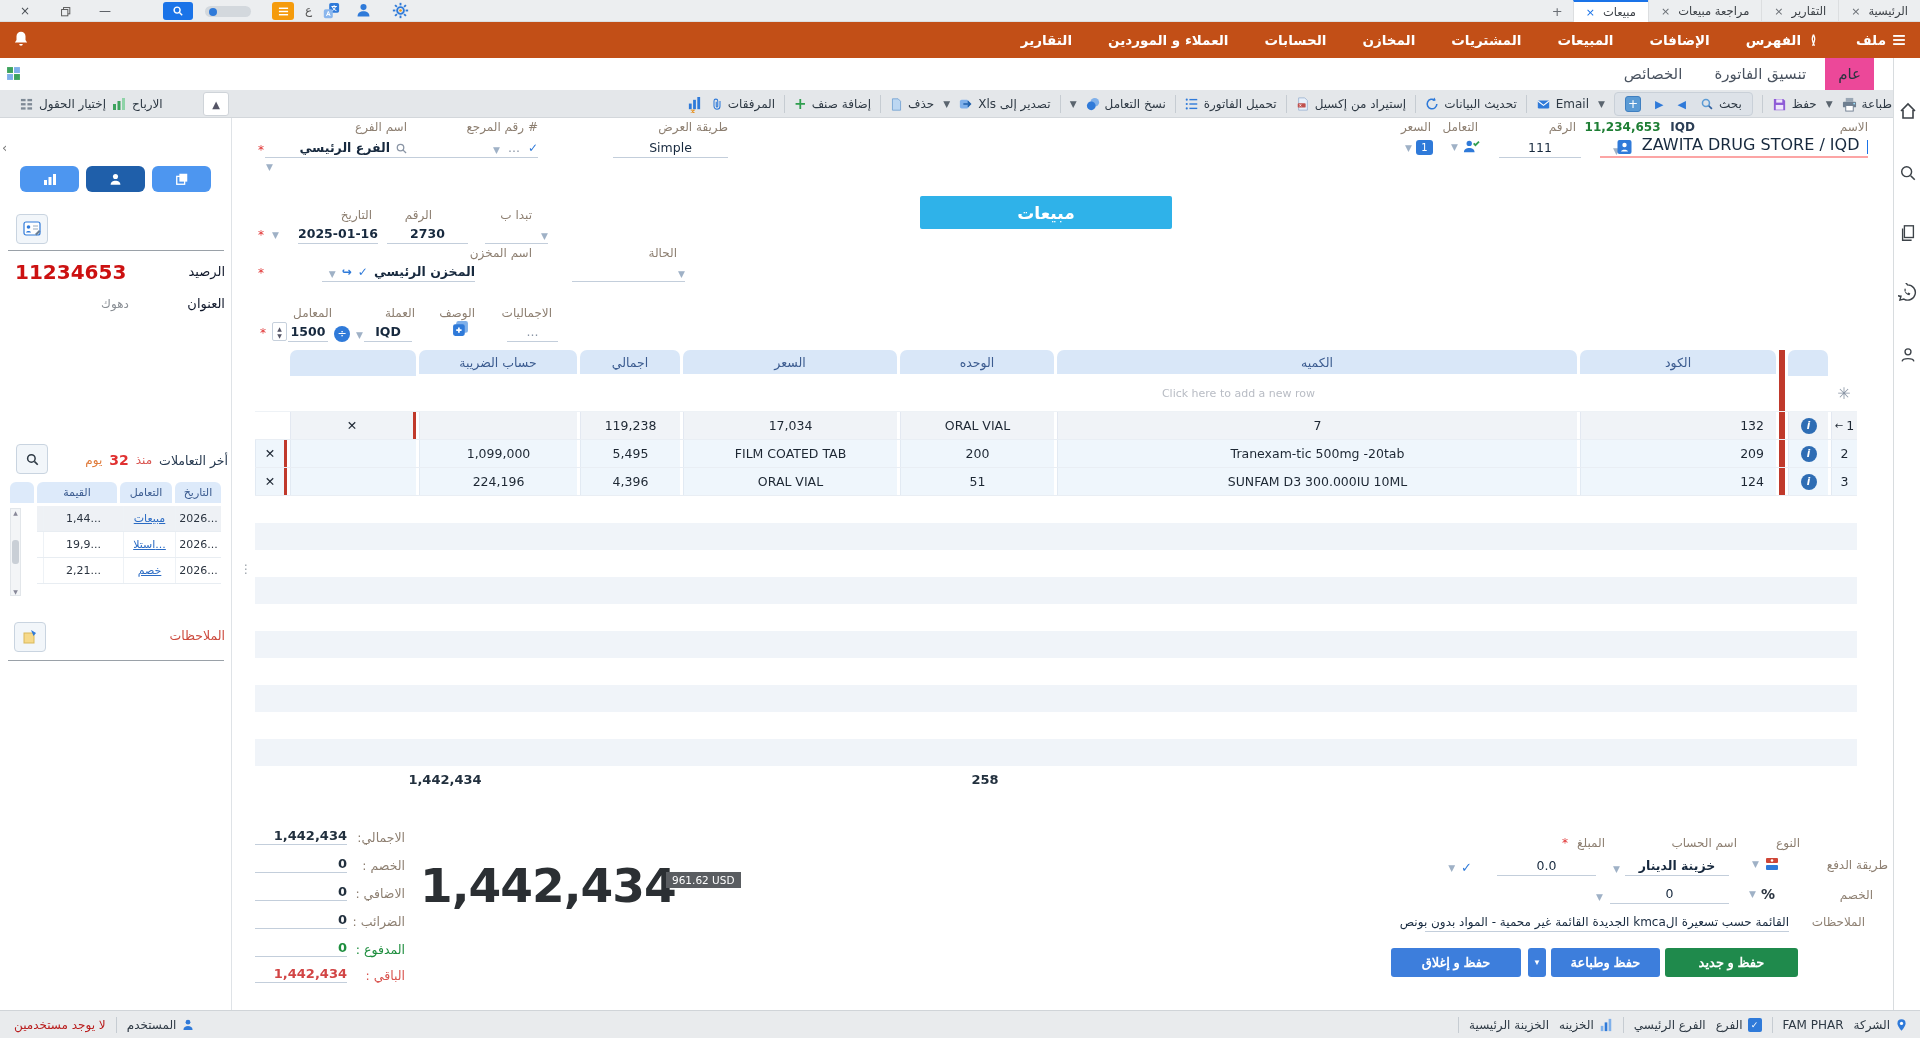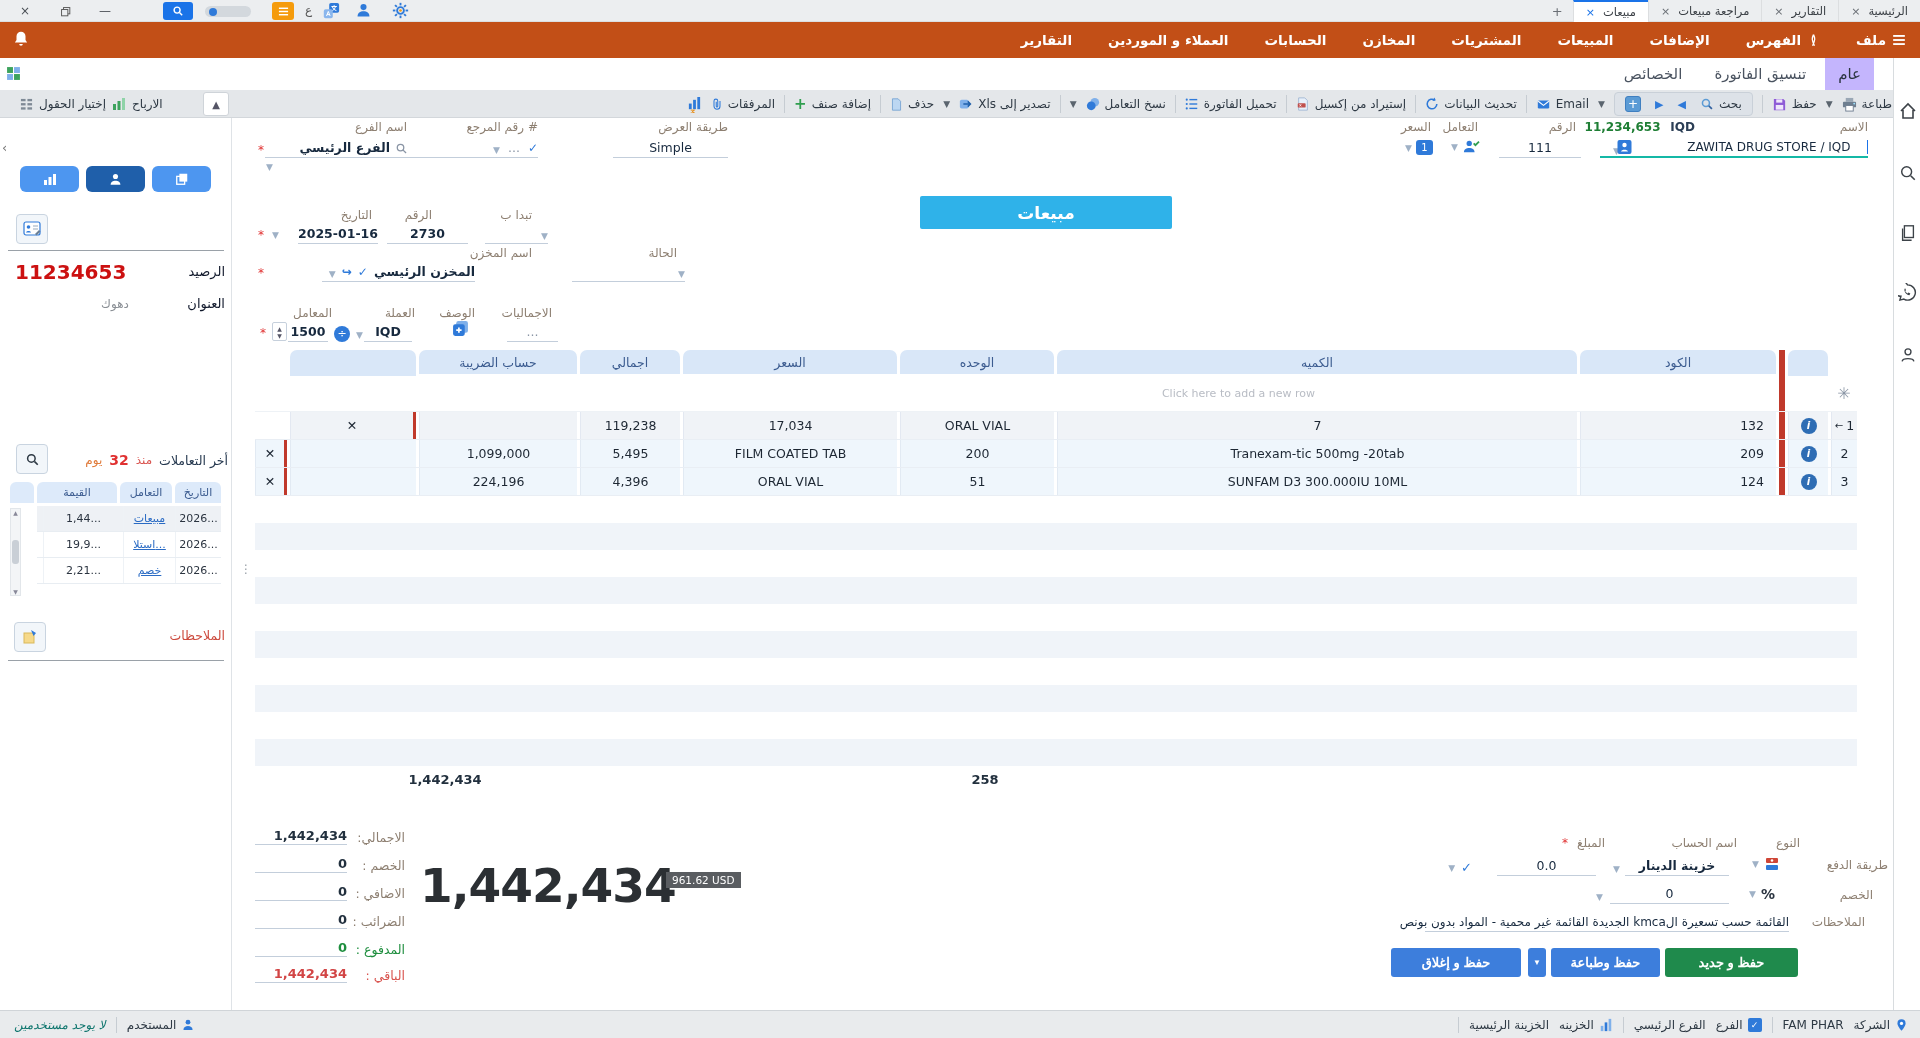--- a/index.html
+++ b/index.html
@@ -23,21 +23,21 @@
 
   
   .menubar { position:absolute; left:0; top:22px; width:1920px; height:36px; background:#c24f17; }
   .menu-items { position:absolute; right: 14px; top:0; height:36px; display:flex; direction:rtl; align-items:center; gap:36px; }
   .menu-item { color:#fff; font-size:13.5px; font-weight:600; display:flex; direction:rtl; align-items:center; gap:6px; }
 
   
   .subtab-strip { position:absolute; left:0; top:58px; width:1893px; height:32px; background:#fff; }
   .subtabs { position:absolute; right:46px; top:58px; height:32px; display:flex; direction:rtl; align-items:stretch; gap:6px; }
   .subtab { display:flex; align-items:center; padding:0 13px; font-size:15px; color:#4a5360; }
-  .subtab.active { background:#c4b5fd; color:#2b3440; }
+  .subtab.active { background:#ec4899; color:#2b3440; }
 
   
   .toolstrip { position:absolute; left:0; top:90px; width:1893px; height:28px; background:#e4e7ea; border-bottom:1px solid #d3d7db; }
   .toolmain { position:absolute; right:28px; top:90px; height:28px; display:flex; direction:rtl; align-items:center; gap:9px; }
   .tbtn { display:flex; direction:rtl; align-items:center; gap:5px; font-size:12px; color:#2e3944; white-space:nowrap; }
   .tsep { width:1px; height:18px; background:#c6ccd2; }
   .tchev { color:#5a646e; font-size:9px; }
   .navgrp { display:flex; direction:rtl; align-items:center; gap:14px; background:#dde2e8; border:1px solid #c9d0d8; border-radius:4px; padding:2px 10px; height:24px; }
   .navarrow { color:#2f7ad9; font-size:11px; }
   .plusbox { width:16px; height:16px; background:#5b9bd5; border:1px solid #3f7fc0; border-radius:3px; color:#fff; font-size:12px; line-height:14px; text-align:center; }
@@ -535,21 +535,21 @@
     </div>
     <div class="divider" style="top:542px;"></div>
   </div>
   <div class="handle-dots">⋮</div>
 
   <div class="flabel" style="right:52px; top:120px;">الاسم</div>
   <div class="greenhint" style="right:225px; top:120px;">
     <span style="color:#1e7e34; font-weight:600;">11,234,653</span>
     <span style="color:#2b3e55; font-weight:600; margin-left:6px;">IQD</span>
   </div>
-  <div class="fval ltr" style="right:52px; top:138px; width:268px; border-bottom:2px solid #14b8a6; justify-content:flex-end; gap:16px; font-size:12px;">
+  <div class="fval ltr" style="right:52px; top:138px; width:268px; border-bottom:2px solid #fca5a5; justify-content:flex-end; gap:7px; font-size:16px;">
     <span>ZAWITA DRUG STORE / IQD</span>
     <span style="display:inline-block; width:1.5px; height:14px; background:#1a73e8;"></span>
   </div>
   <span class="chev" style="right:300px; top:146px;">▼</span>
   <div class="abs" style="right:287px; top:139px;">
     <svg viewBox="0 0 16 16" width="17" height="16">
         <rect x="1" y="1" width="14" height="14" rx="2" fill="#2f7ad9"></rect>
         <circle cx="8" cy="6" r="2.2" fill="#fff"></circle>
         <path d="M4.5 12.5c.5-2.5 6.5-2.5 7 0z" fill="#fff"></path>
       </svg>
@@ -831,17 +831,17 @@
     </div>
     <div class="st-left">
       <div class="st-item">
         <svg viewBox="0 0 20 20" width="14" height="14">
             <circle cx="10" cy="6" r="3.4" fill="#2f7ad9"></circle>
             <path d="M3.5 17c0-4 3-5.5 6.5-5.5s6.5 1.5 6.5 5.5z" fill="#2f7ad9"></path>
           </svg>
         <span>المستخدم</span>
       </div>
       <span class="st-sep"></span>
-      <span style="font-size:12px; color:#0f766e;font-style:italic;">لا يوجد مستخدمين</span>
+      <span style="font-size:12px; color:#b91c1c;">لا يوجد مستخدمين</span>
     </div>
   </div>
 
 </div>
 
 </body></html>

